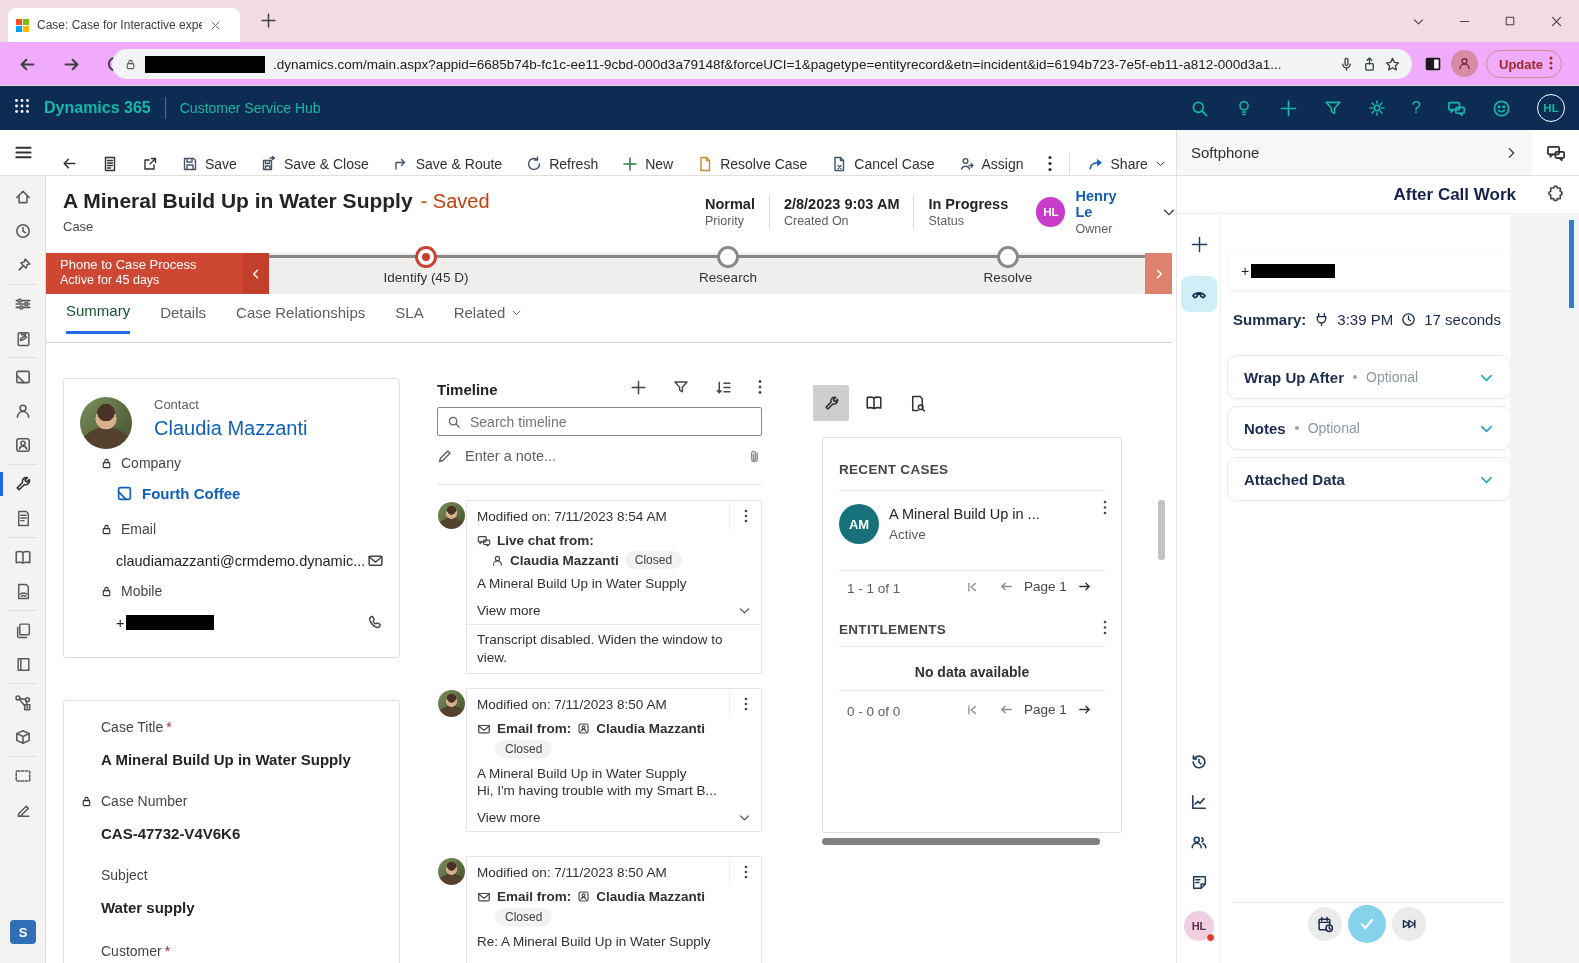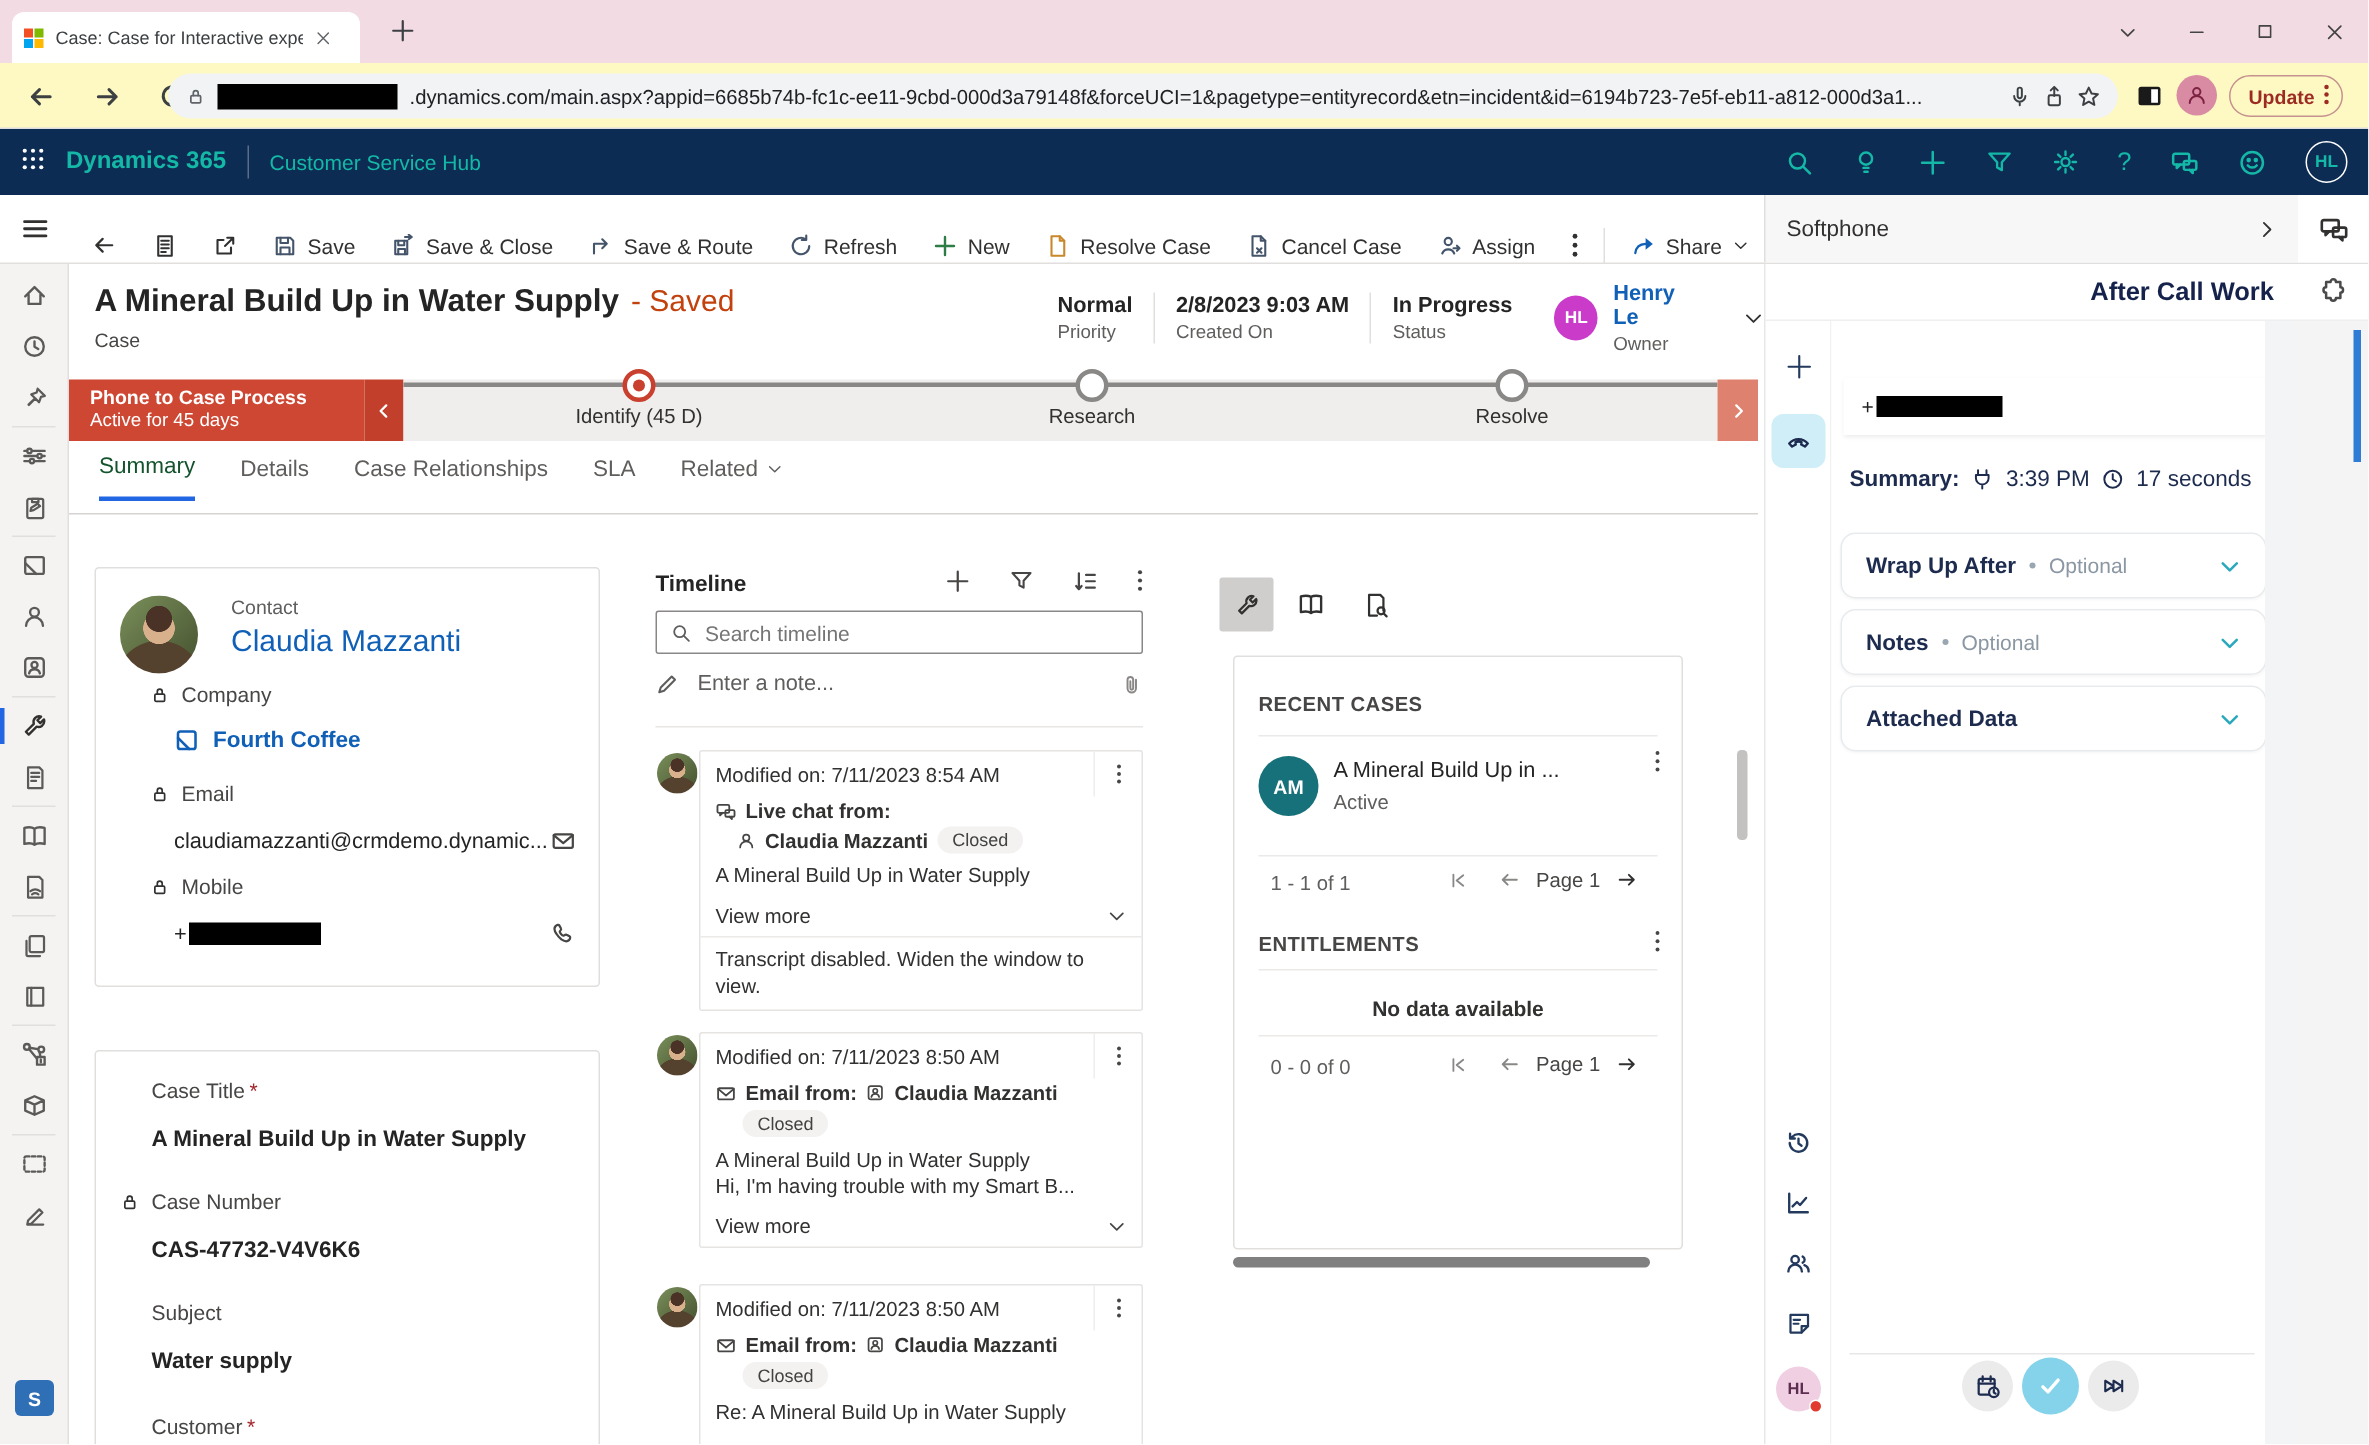--- a/index.html
+++ b/index.html
@@ -10,21 +10,21 @@
   .flex{display:flex;align-items:center}
   svg.s{fill:none;stroke:currentColor;stroke-width:1.4;stroke-linecap:round;stroke-linejoin:round;display:block}
   
   .tabstrip{left:0;top:0;width:1579px;height:42px;background:#f3dbe3}
   .tab{left:8px;top:8px;width:232px;height:34px;background:#fff;border-radius:8px 8px 0 0;display:flex;align-items:center;padding:0 8px;gap:8px}
   .mslogo{display:grid;grid-template-columns:6px 6px;grid-gap:1px}
   .mslogo i{width:6px;height:6px;display:block}
   .tab-title{font-size:12px;color:#3c4043;white-space:nowrap;overflow:hidden;max-width:165px;flex:1}
   .winbtns{right:0;top:0;height:42px;display:flex}
   .winbtn{width:46px;height:42px;display:flex;align-items:center;justify-content:center;color:#444}
-  .urlrow{left:0;top:42px;width:1579px;height:44px;background:#fef9c3;border-bottom:1px solid #dadce0}
+  .urlrow{left:0;top:42px;width:1579px;height:44px;background:#f0abfc;border-bottom:1px solid #dadce0}
   .navbtn{color:#3c4043;width:30px;height:30px;display:flex;align-items:center;justify-content:center}
   .urlpill{left:112px;top:7px;width:1300px;height:30px;background:#f1f3f4;border-radius:15px;display:flex;align-items:center;padding:0 12px;gap:8px;color:#5f6368}
   .redact{background:#000;display:inline-block}
   .urltext{font-size:13.5px;color:#202124;white-space:nowrap;overflow:hidden;flex:1}
   .updatepill{border:1.5px solid #c5928f;border-radius:14px;height:28px;display:flex;align-items:center;padding:0 8px 0 12px;gap:6px;color:#9c2b23;font-size:13px;font-weight:700}
   
   .topnav{left:0;top:86px;width:1579px;height:44px;background:#0d2c54;color:#14b8a6;display:flex;align-items:center}
   .brand{font-size:16px;font-weight:700;margin-left:14px}
   .navdiv{width:1px;height:22px;background:#5a6c86;margin:0 14px}
   .appname{font-size:14px}
@@ -53,21 +53,21 @@
   .entity{left:17px;top:43px;font-size:13px;color:#484644}
   .hdrsum{left:645px;top:12px;display:flex;align-items:center}
   .hcol{padding:0 14px}
   .hval{font-size:14.5px;font-weight:700;color:#242424;white-space:nowrap}
   .hlab{font-size:12.5px;color:#605e5c;margin-top:2px}
   .hdiv{width:1px;height:34px;background:#e1dfdd}
   .owner-badge{width:30px;height:30px;border-radius:50%;background:#ca3bca;color:#fff;font-size:11.5px;font-weight:700;display:flex;align-items:center;justify-content:center;margin:0 10px 0 14px}
   .ownname{font-size:14.5px;font-weight:700;color:#1160b7}
   
   .bpf-red{left:0;top:77px;width:197px;height:41px;background:#cd4733;color:#fff;padding:4px 0 0 14px}
-  .bpf-red .l1{font-size:13px;font-weight:700}
+  .bpf-red .l1{font-size:13px;font-weight:400}
   .bpf-red .l2{font-size:12.5px;margin-top:1px}
   .bpf-chev{left:197px;top:77px;width:26px;height:41px;background:#c23f2c;color:#fff;display:flex;align-items:center;justify-content:center}
   .bpf-track{left:223px;top:77px;width:876px;height:41px;background:#f0eeed}
   .bpf-line{left:223px;top:79px;width:876px;height:3px;background:#8a8886}
   .bpf-next{left:1099px;top:77px;width:27px;height:41px;background:#de826f;color:#fff;display:flex;align-items:center;justify-content:center}
   .stage-dot{width:22px;height:22px;border-radius:50%;background:#fff;border:3px solid #8a8886;position:absolute;top:70px}
   .stage-dot.cur{border-color:#c9402e;display:flex;align-items:center;justify-content:center}
   .stage-dot.cur i{width:8px;height:8px;border-radius:50%;background:#c9402e;display:block}
   .stage-lab{position:absolute;top:94px;font-size:13.5px;color:#323130;transform:translateX(-50%);white-space:nowrap}
   

